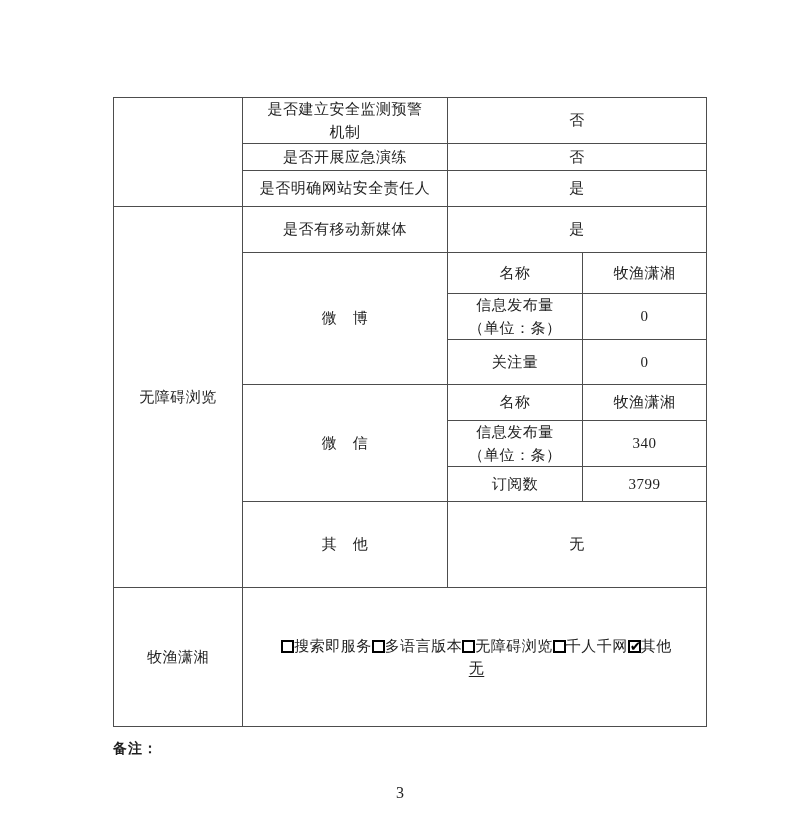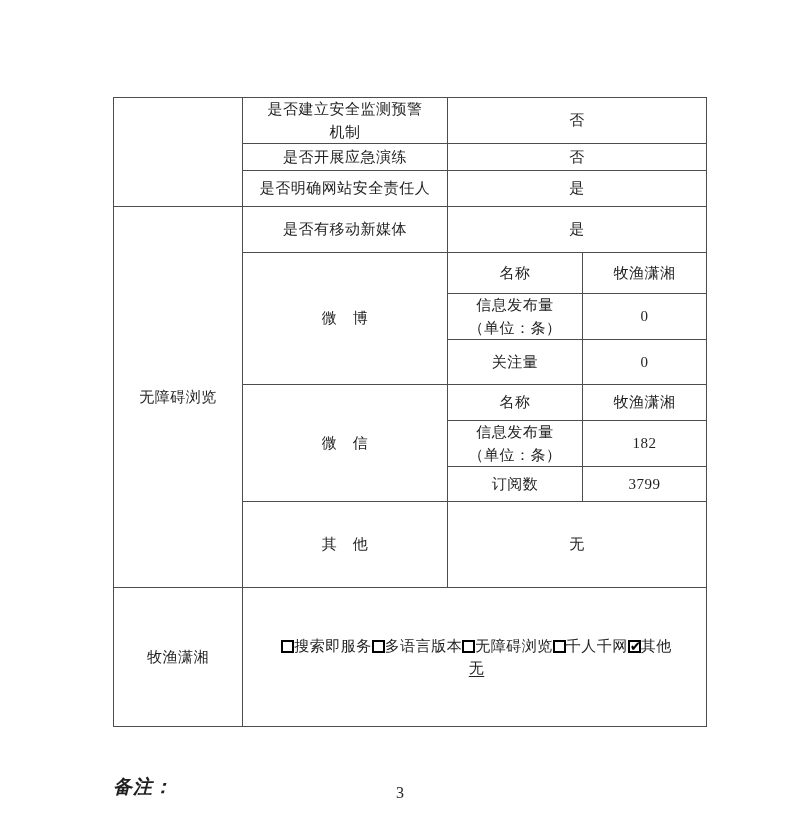--- a/index.html
+++ b/index.html
@@ -58,23 +58,22 @@
     color: #000;
     font-family: "DejaVu Sans", sans-serif;
   }
   .underlined {
     text-decoration: underline;
     text-underline-offset: 3px;
   }
 
   .note {
     position: absolute;
-    left: 113px; top: 774px;
-    font-size: 19px;
-    font-style: italic;
+    left: 113px; top: 740px;
+    font-size: 14px;
     font-weight: bold;
     letter-spacing: 1px;
   }
   .page-number {
     position: absolute;
     left: 0; right: 0;
     top: 784px;
     text-align: center;
     font-size: 16px;
   }
@@ -130,21 +129,21 @@
     </tr>
 
     <tr style="height:36px">
       <td rowspan="3">微　信</td>
       <td>名称</td>
       <td>牧渔潇湘</td>
     </tr>
     <tr style="height:44px">
       <td class="pre">信息发布量
 （单位：条）</td>
-      <td class="num">182</td>
+      <td class="num">340</td>
     </tr>
     <tr style="height:35px">
       <td>订阅数</td>
       <td class="num">3799</td>
     </tr>
 
     <tr style="height:86px">
       <td>其　他</td>
       <td colspan="2">无</td>
     </tr>

